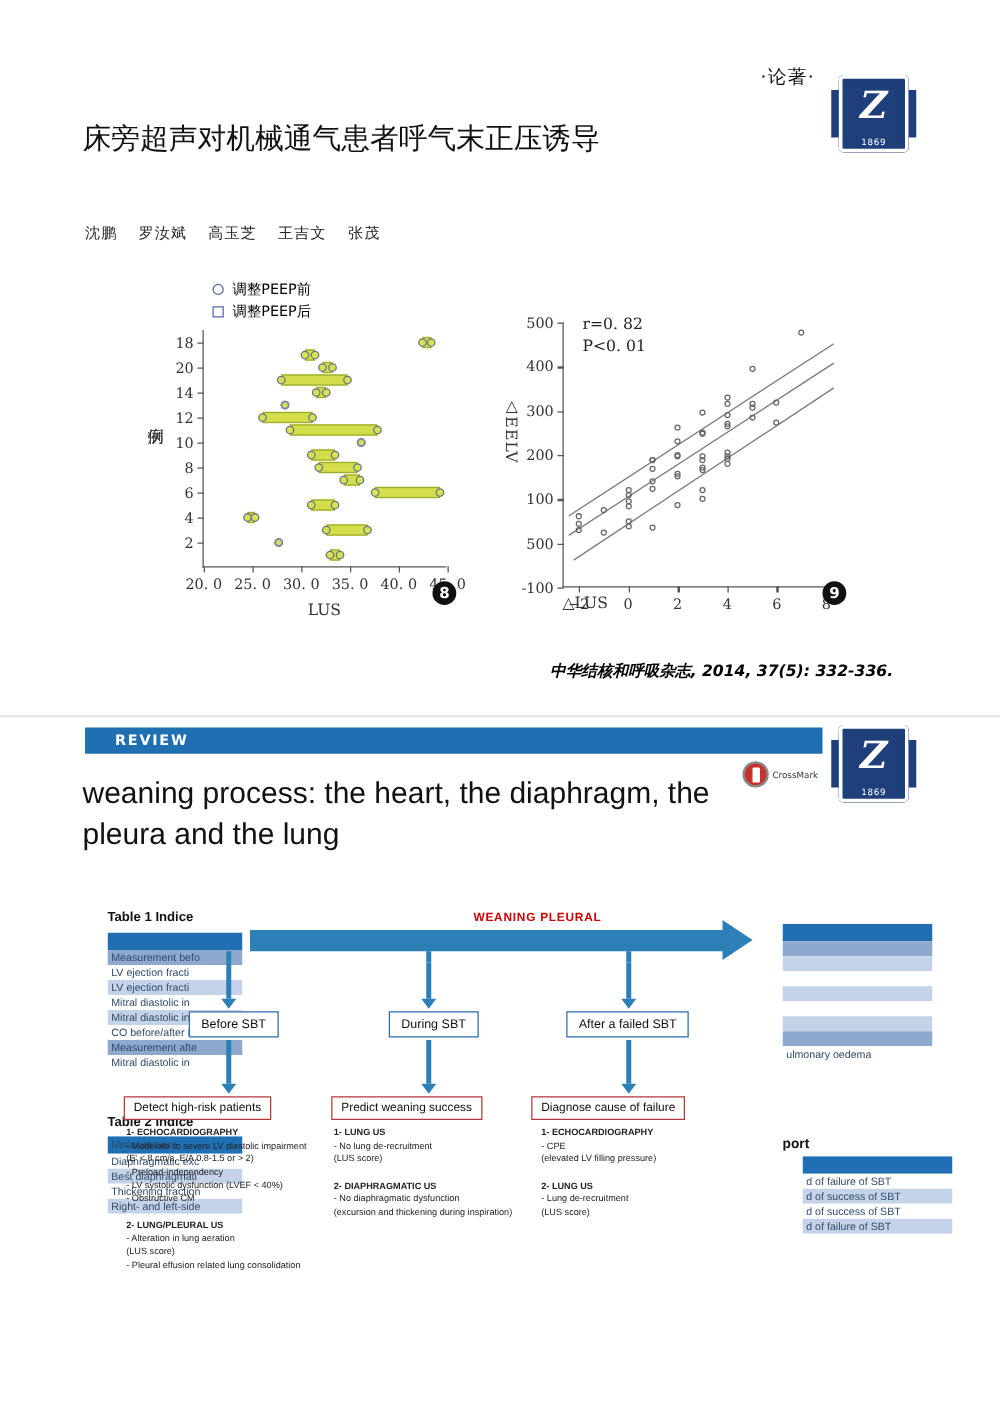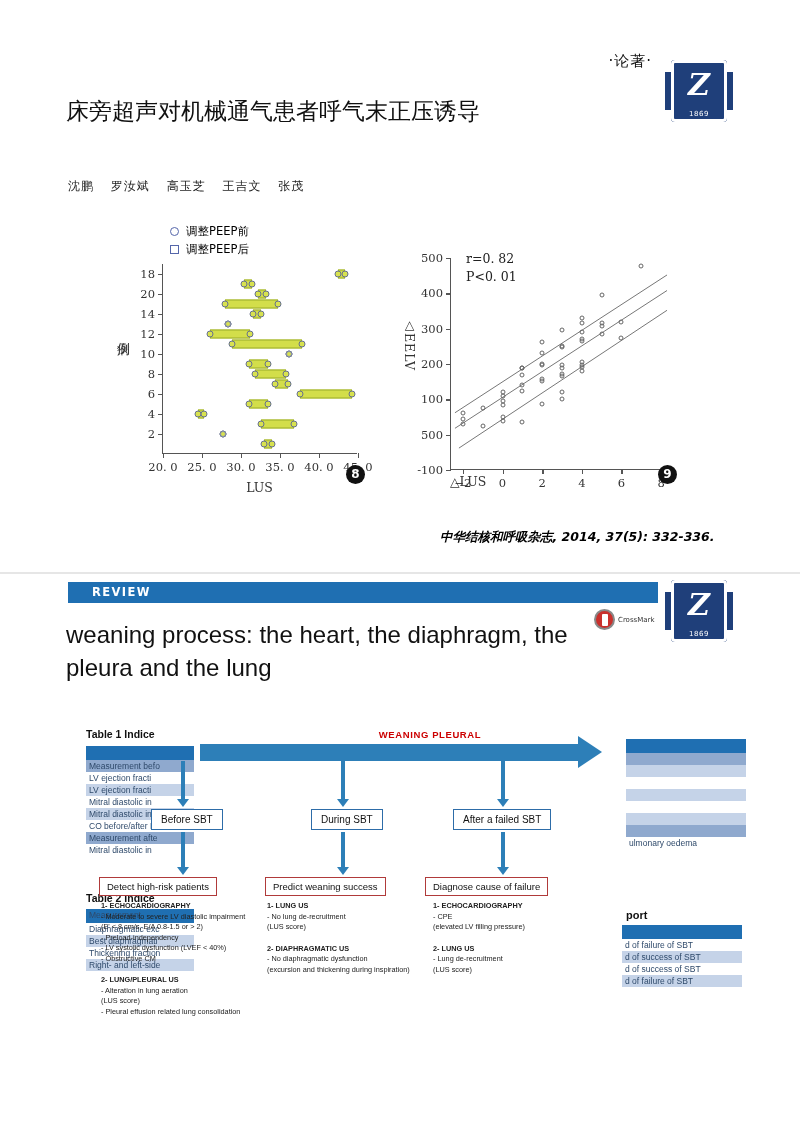--- a/index.html
+++ b/index.html
@@ -162,21 +162,21 @@
   .mt-row { font-family:"Liberation Sans", sans-serif; font-size:8.5px; color:#2f4a6b;
             padding:1px 3px; white-space:nowrap; }
   .mt-head { background:#1f6fb2; }
   .mt-a { background:#8fa9ce; }
   .mt-b { background:#c5d3e8; }
   .mt-c { background:#ffffff; }
 
   #table1 { left:8px; top:17px; width:108px; }
   #table2 { left:8px; top:180px; width:108px; }
   #table3 { left:548px; top:10px; width:120px; }
-  #table4 { left:544px; top:196px; width:120px; }
+  #table4 { left:564px; top:196px; width:120px; }
 
   .right-head { position:absolute; font-family:"Liberation Sans",sans-serif; font-weight:bold; font-size:11px; color:#111; }
   #port-label { left:548px; top:180px; }
 
   .wp-title {
     position:absolute; left:222px; top:0px; width:260px; text-align:center;
     color:#cc0000; font-family:"Liberation Sans", sans-serif;
     font-weight:bold; font-size:9.5px; letter-spacing:.6px;
   }
   .arrow-bar {

